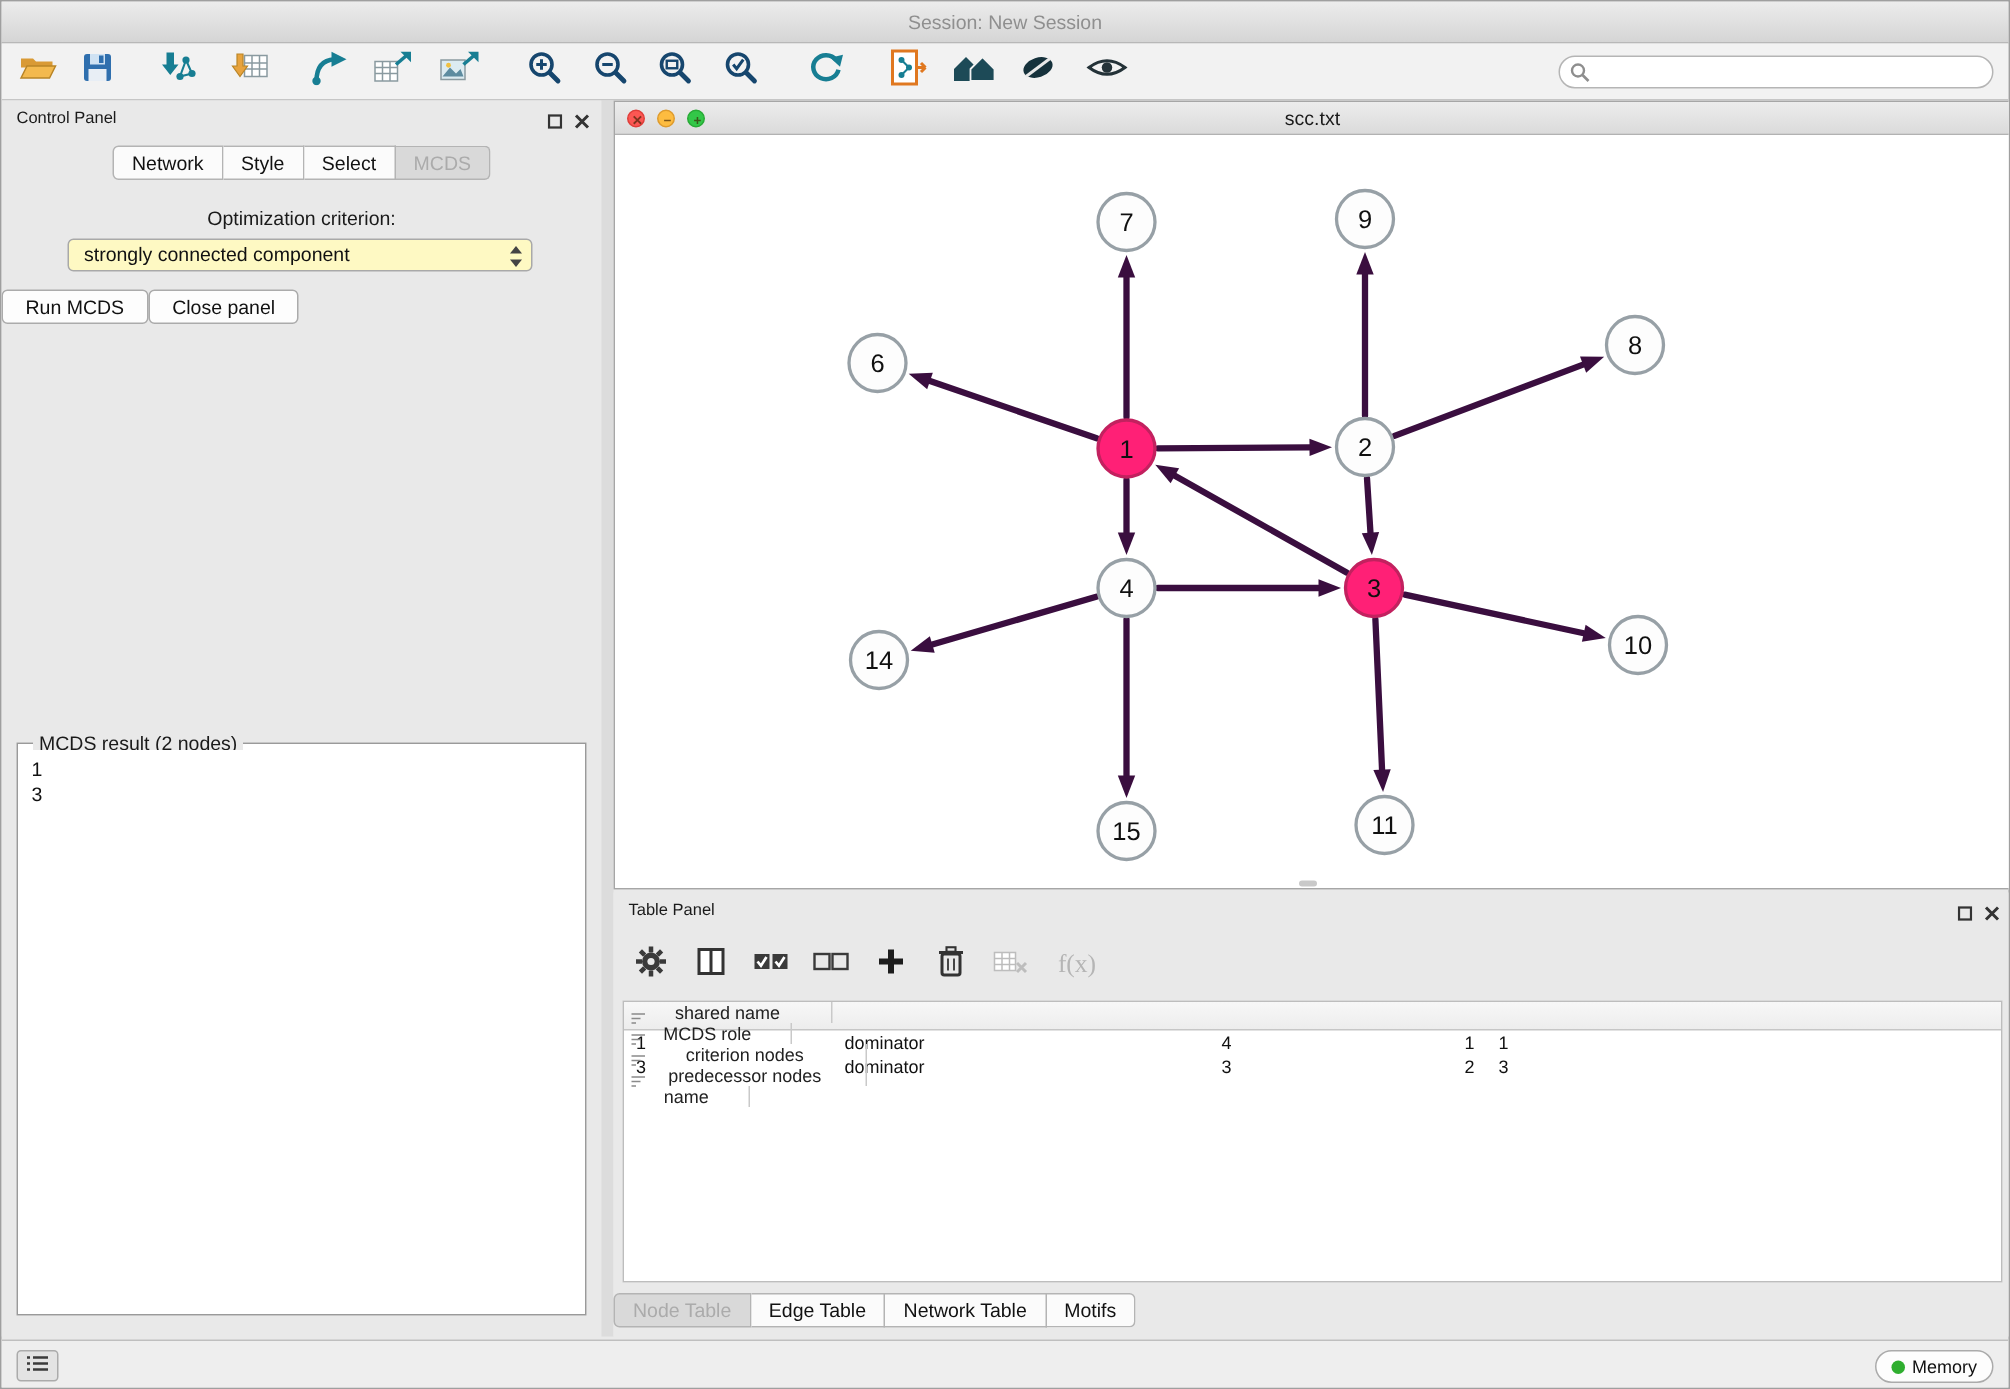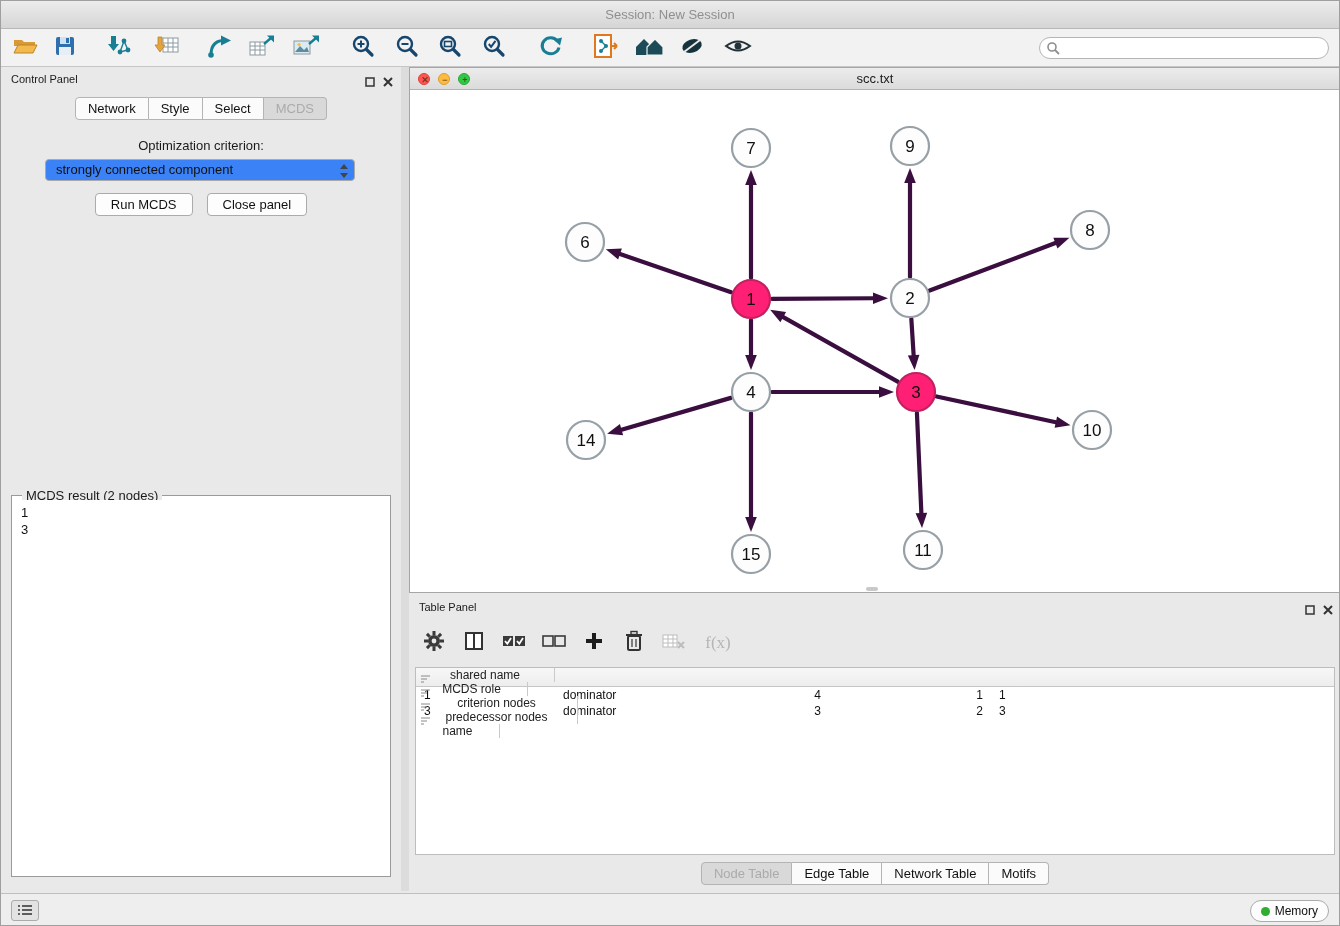--- a/index.html
+++ b/index.html
@@ -26,24 +26,24 @@
   .splitter-v { position:absolute; left:400px; top:66px; width:8px; height:824px; background:#dcdcdc; }
   .panel-head { position:relative; height:26px; }
   .panel-title { position:absolute; left:10px; top:6px; font-size:11px; color:#1a1a1a; }
   .panel-icons { position:absolute; right:8px; top:6px; display:flex; gap:8px; align-items:center; }
   .cp-tabs { position:absolute; left:0; top:30px; width:100%; display:flex; justify-content:center; }
   .tab { font-size:13px; padding:3px 12px; background:#fbfbfb; border:1px solid #b4b4b4; border-left:none; color:#111; }
   .tab:first-child { border-left:1px solid #b4b4b4; border-radius:4px 0 0 4px; }
   .tab:last-child { border-radius:0 4px 4px 0; }
   .tab.active { background:#d9d9d9; color:#ababab; }
   .opt-label { position:absolute; left:0; top:71px; width:100%; text-align:center; font-size:13px; color:#1a1a1a; }
-  .dropdown { position:absolute; left:44px; top:92px; width:310px; height:22px; background:#3b82f6;
+  .dropdown { position:absolute; left:44px; top:92px; width:310px; height:22px; background:#fef9c3;
     border:1px solid #a9a9a9; border-radius:4px; font-size:13px; line-height:20px; padding-left:10px; color:#111; }
   .dd-stepper { position:absolute; right:4px; top:2px; }
-  .cp-buttons { position:absolute; left:0; top:126px; width:100%; display:flex; justify-content:center; gap:14px; }
+  .cp-buttons { position:absolute; left:0; top:126px; width:100%; display:flex; justify-content:flex-start; }
   .btn { font-size:13px; background:#fdfdfd; border:1px solid #ababab; border-radius:4px; padding:3px 15px; color:#111; }
   .result-box { position:absolute; left:10px; top:428px; right:10px; bottom:14px;
     border:1px solid #9a9a9a; background:#fff; }
   .result-legend { position:absolute; left:10px; top:-8px; background:#e9e9e9; padding:0 4px; font-size:13px; color:#1a1a1a; }
   .result-body { position:absolute; inset:4px 3px 3px 3px; background:#fff; padding:4px 6px; font-size:13px; line-height:17px; color:#111; }
 
   
   .net-window { position:absolute; left:408px; top:66px; width:932px; height:526px;
     background:#fff; border:1px solid #a6a6a6; }
   .net-titlebar { position:relative; height:22px; background:linear-gradient(#ececec,#dbdbdb);
@@ -63,21 +63,21 @@
   .tp-btn { width:38px; height:34px; display:flex; align-items:center; justify-content:center; }
   .fx-label { font-family:"Liberation Serif", serif; font-size:17px; color:#b5b5b5; }
   .tp-table { position:absolute; left:6px; right:6px; top:72px; bottom:36px; background:#fff; border:1px solid #bdbdbd; overflow:hidden; }
   .tp-header { display:flex; height:19px; background:linear-gradient(#f7f7f7,#ededed); border-bottom:1px solid #c6c6c6;flex-direction:column; }
   .th { display:flex; align-items:center; justify-content:center; gap:4px; font-size:12px; color:#222;
     border-right:1px solid #c9c9c9; position:relative; }
   .th .sort { position:absolute; left:4px; top:5px; }
   .tr { display:flex; height:16px; }
   .td { font-size:12px; color:#111; line-height:16px; padding:0 8px; white-space:nowrap; overflow:hidden; }
   .td.num { text-align:right; }
-  .tp-tabs { position:absolute; left:0; bottom:6px; width:100%; display:flex; justify-content:center; }
+  .tp-tabs { position:absolute; left:0; bottom:6px; width:100%; display:flex; justify-content:flex-start; }
 
   
   .statusbar { position:absolute; left:0; top:892px; width:100%; height:34px; background:#eeeeee; border-top:1px solid #bfbfbf; }
   .menu-btn { position:absolute; left:10px; top:6px; width:28px; height:21px; background:#e3e3e3;
     border:1px solid #ababab; border-radius:3px; display:flex; align-items:center; justify-content:center; }
   .memory-btn { position:absolute; right:10px; top:6px; height:22px; background:#fdfdfd;
     border:1px solid #ababab; border-radius:11px; display:flex; align-items:center; gap:5px; padding:0 10px; }
   .memory-dot { width:9px; height:9px; border-radius:50%; background:#2fae2f; }
   .memory-label { font-size:12px; color:#111; }
 </style>

